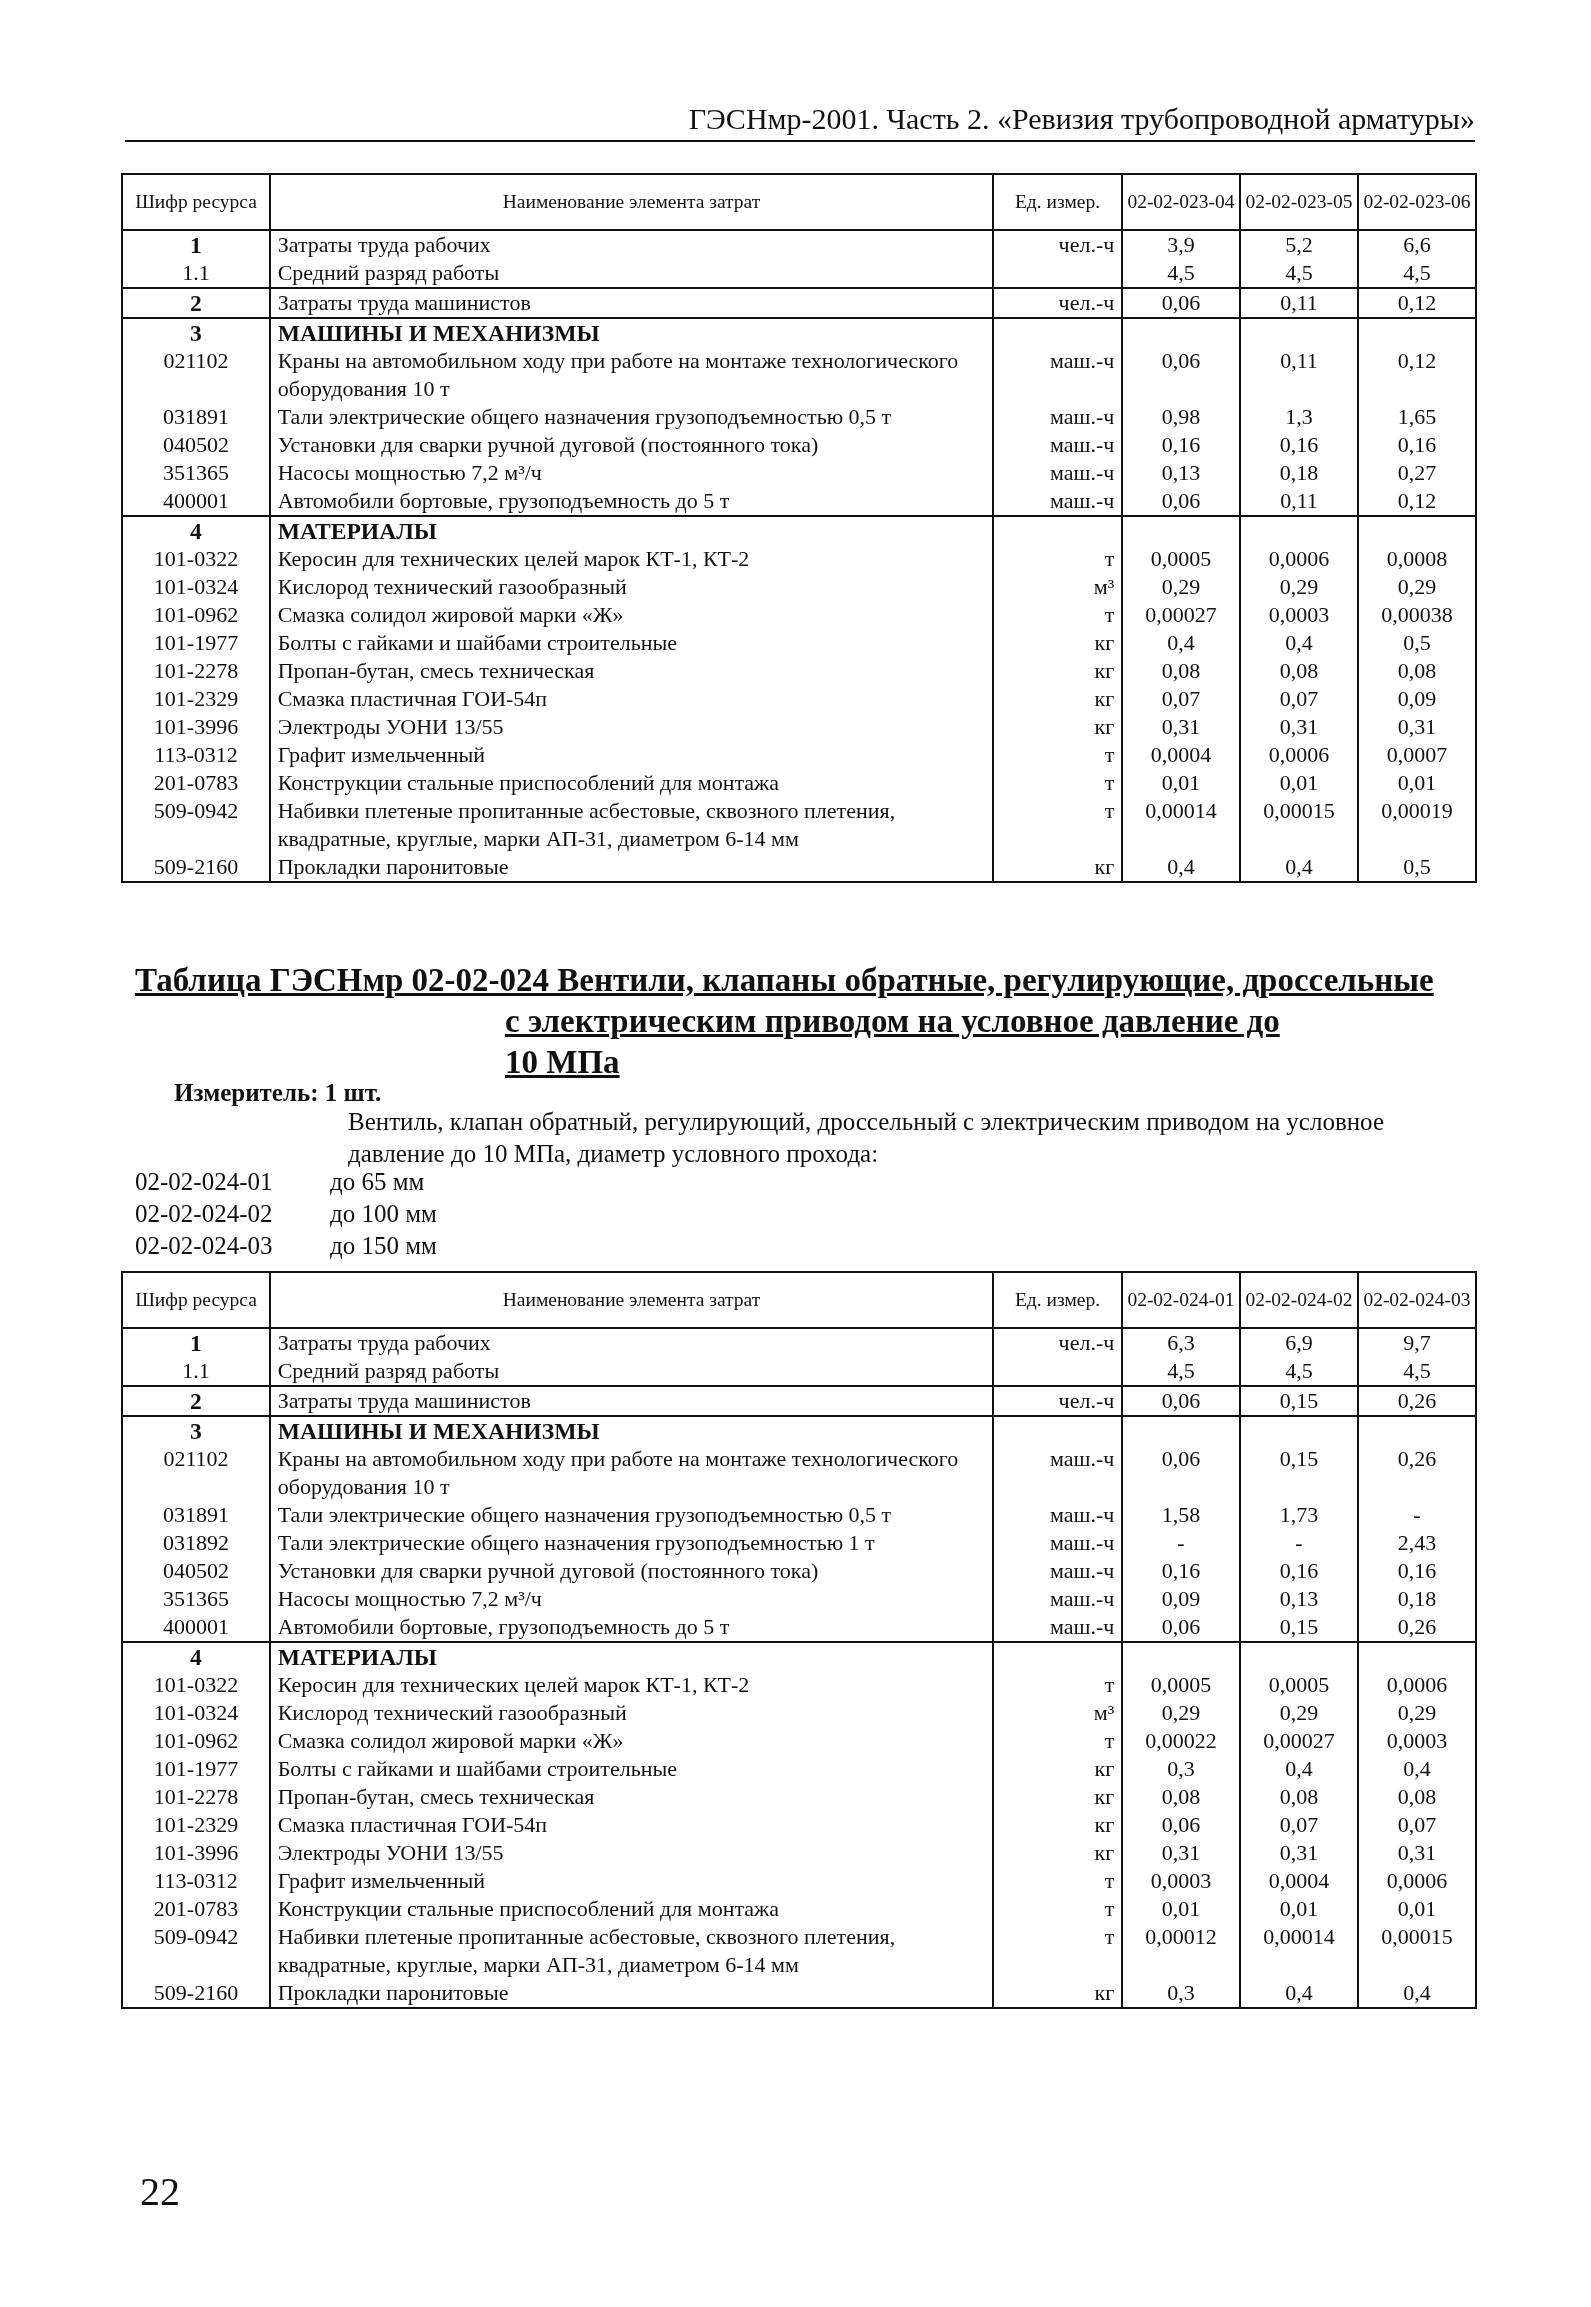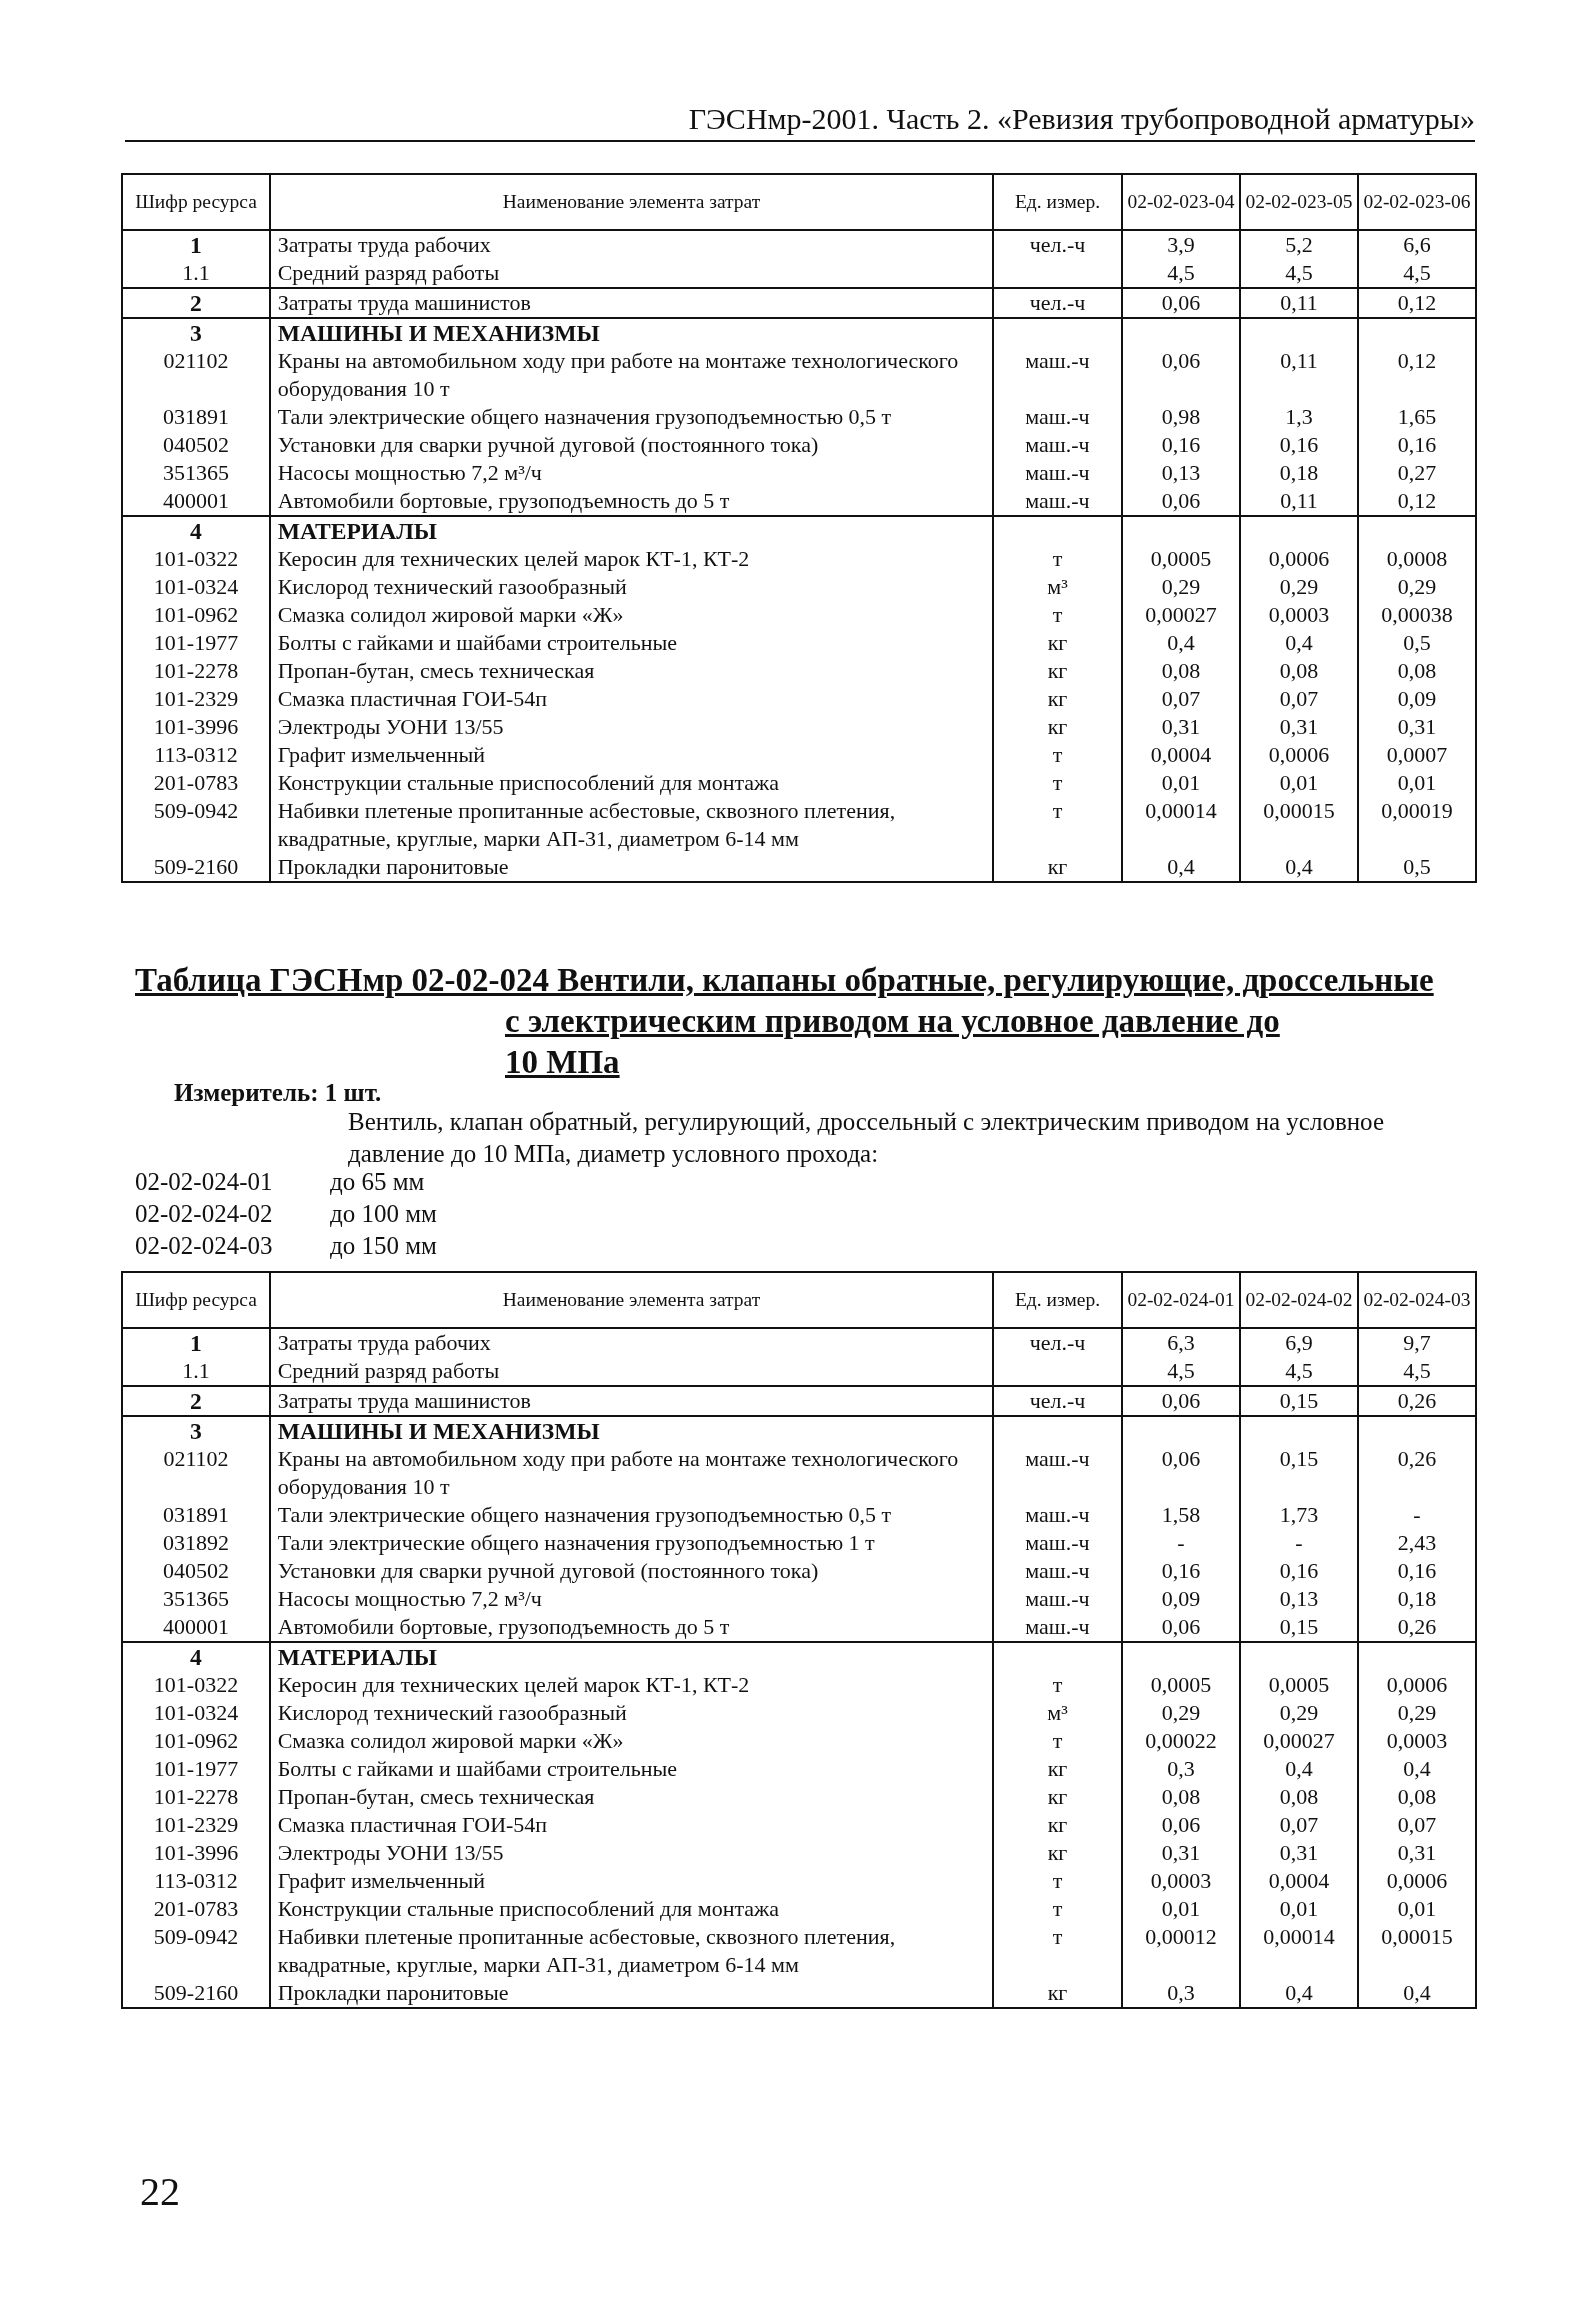--- a/index.html
+++ b/index.html
@@ -29,21 +29,21 @@
     border-top: 2.7px solid #111; border-bottom: 2.7px solid #111;
     font-size: 19.5px; line-height: 24px; text-align: center; vertical-align: middle;
     padding: 15px 4px;
   }
   table.norms tbody tr.group-start td { border-top: 2.7px solid #111; }
   table.norms tbody tr.last td { border-bottom: 2.7px solid #111; margin-left: 31px; }
   td.code { text-align: center; white-space: nowrap; }
   td.code.bold { font-weight: bold; font-size: 23.6px; }
   td.name { text-align: left; padding-left: 8px; }
   td.name.section { font-weight: bold; font-size: 23.6px; }
-  td.unit { text-align: center; white-space: nowrap; }
+  td.unit { text-align: right; white-space: nowrap; }
   td.val { text-align: center; white-space: nowrap; }
   .table-title {
     position: absolute; left: 135px; top: 960px; width: 1347px;
     font-weight: bold; font-size: 33px; line-height: 41px; text-decoration: underline;
   }
   .table-title .line1 { display: block; white-space: nowrap; }
   .table-title .line2 { display: block; margin-left: 370px; white-space: nowrap; }
   .measure {
     position: absolute; left: 174px; top: 1079px; font-size: 25px; font-weight: bold; text-align: right;
   }

